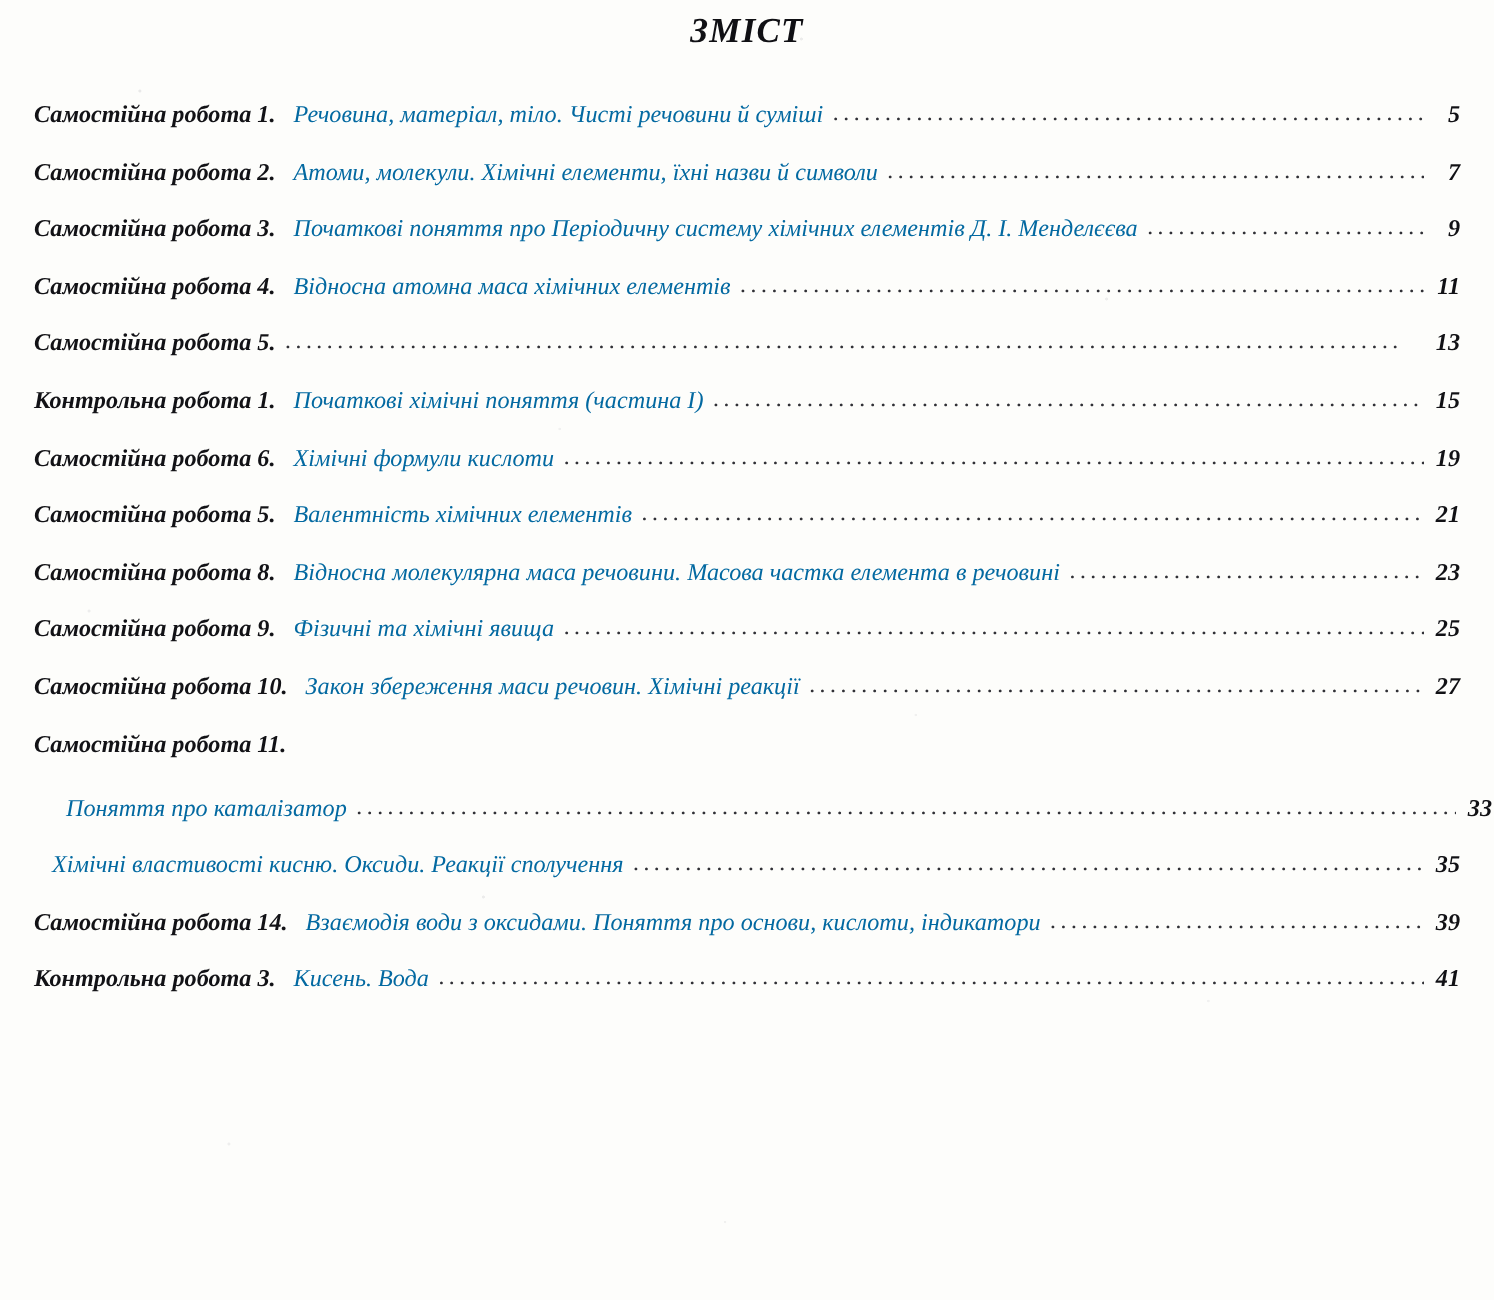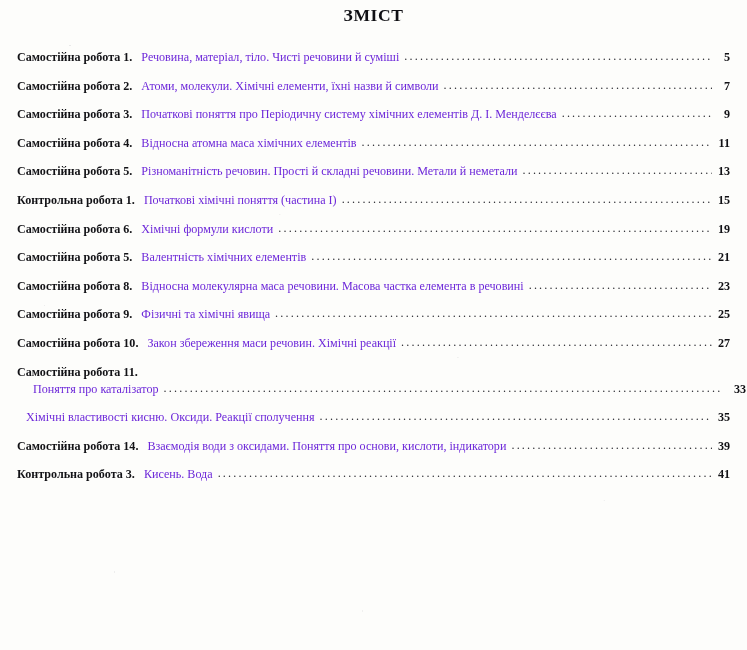--- a/index.html
+++ b/index.html
@@ -34,20 +34,21 @@
       radial-gradient(circle at 95% 77%, rgba(120,120,130,0.18) 0.5px, transparent 0.8px),
       radial-gradient(circle at 18% 88%, rgba(120,120,130,0.22) 0.6px, transparent 0.9px),
       radial-gradient(circle at 57% 94%, rgba(120,120,130,0.20) 0.5px, transparent 0.8px);
   }
 
   .page {
     position: relative;
     width: 636px;
     height: 650px;
     box-sizing: border-box;
+    font-style: italic;
   }
 
   .toc-title {
     position: absolute;
     top: 5px;
     left: 0;
     width: 747px;
     text-align: center;
     font-size: 17.5px;
     font-weight: bold;
@@ -70,33 +71,33 @@
     display: flex;
     align-items: baseline;
     width: 100%;
     font-size: 12.1px;
     line-height: 16px;
     white-space: nowrap;
   }
 
   .entry-line.second {
     padding-left: 16px;
-    margin-top: 1px;
+    margin-top: 16px;
   }
 
   .work-label {
     font-weight: bold;
     flex: 0 0 auto;
     color: #121216;
   }
 
   .entry-title {
     flex: 0 0 auto;
     padding-left: 9px;
-    color: #6d28d9;
+    color: #0369a1;
   }
 
   .entry-line.second .entry-title {
     padding-left: 0;
   }
 
   .leader {
     flex: 1 1 auto;
     overflow: hidden;
     margin: 0 3px 0 5px;
@@ -162,21 +163,20 @@
         <div class="entry-line">
           <span class="work-label">Самостійна робота 4.</span>
           <span class="entry-title">Відносна атомна маса хімічних елементів</span>
           <span class="leader"></span>
           <span class="page-num">11</span>
         </div>
       </div>
       <div class="toc-entry">
         <div class="entry-line">
           <span class="work-label">Самостійна робота 5.</span>
-          <span class="entry-title">Різноманітність речовин. Прості й складні речовини. Метали й неметали</span>
           <span class="leader"></span>
           <span class="page-num">13</span>
         </div>
       </div>
       <div class="toc-entry">
         <div class="entry-line">
           <span class="work-label">Контрольна робота 1.</span>
           <span class="entry-title">Початкові хімічні поняття (частина I)</span>
           <span class="leader"></span>
           <span class="page-num">15</span>

